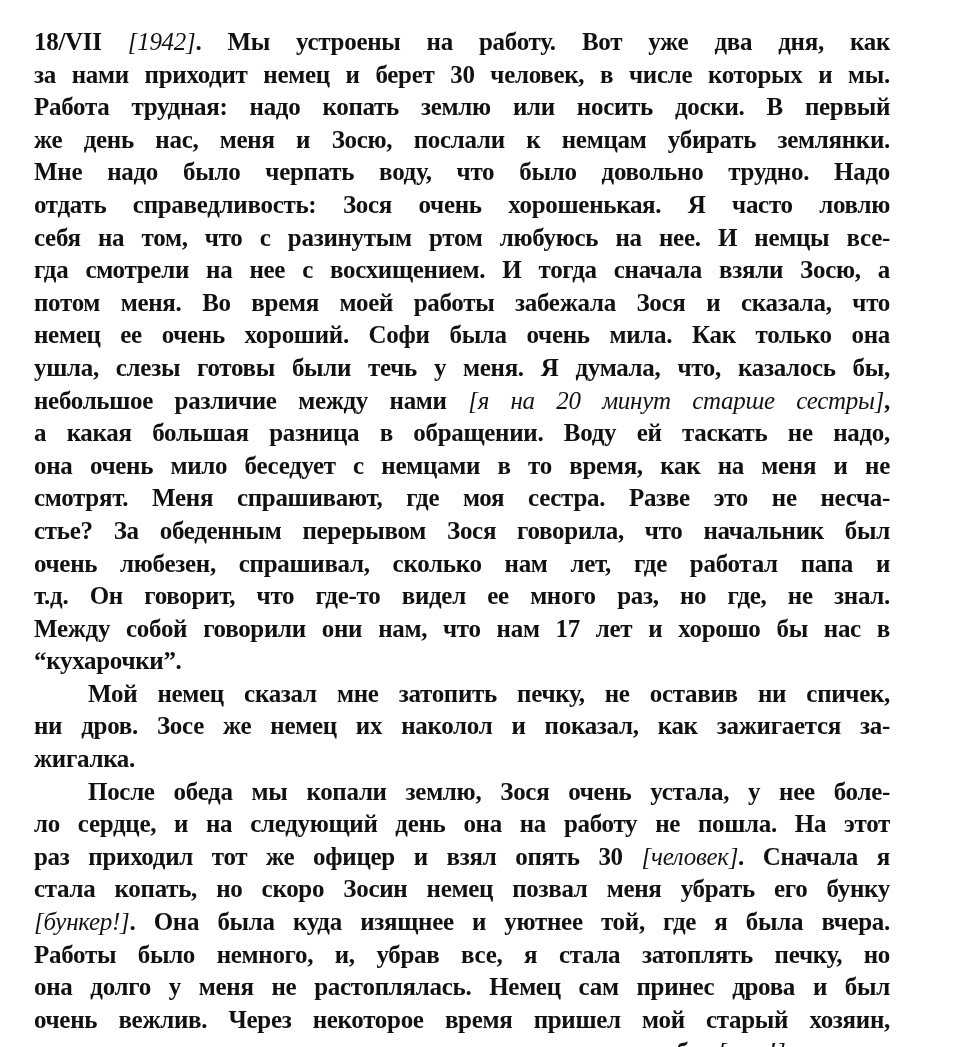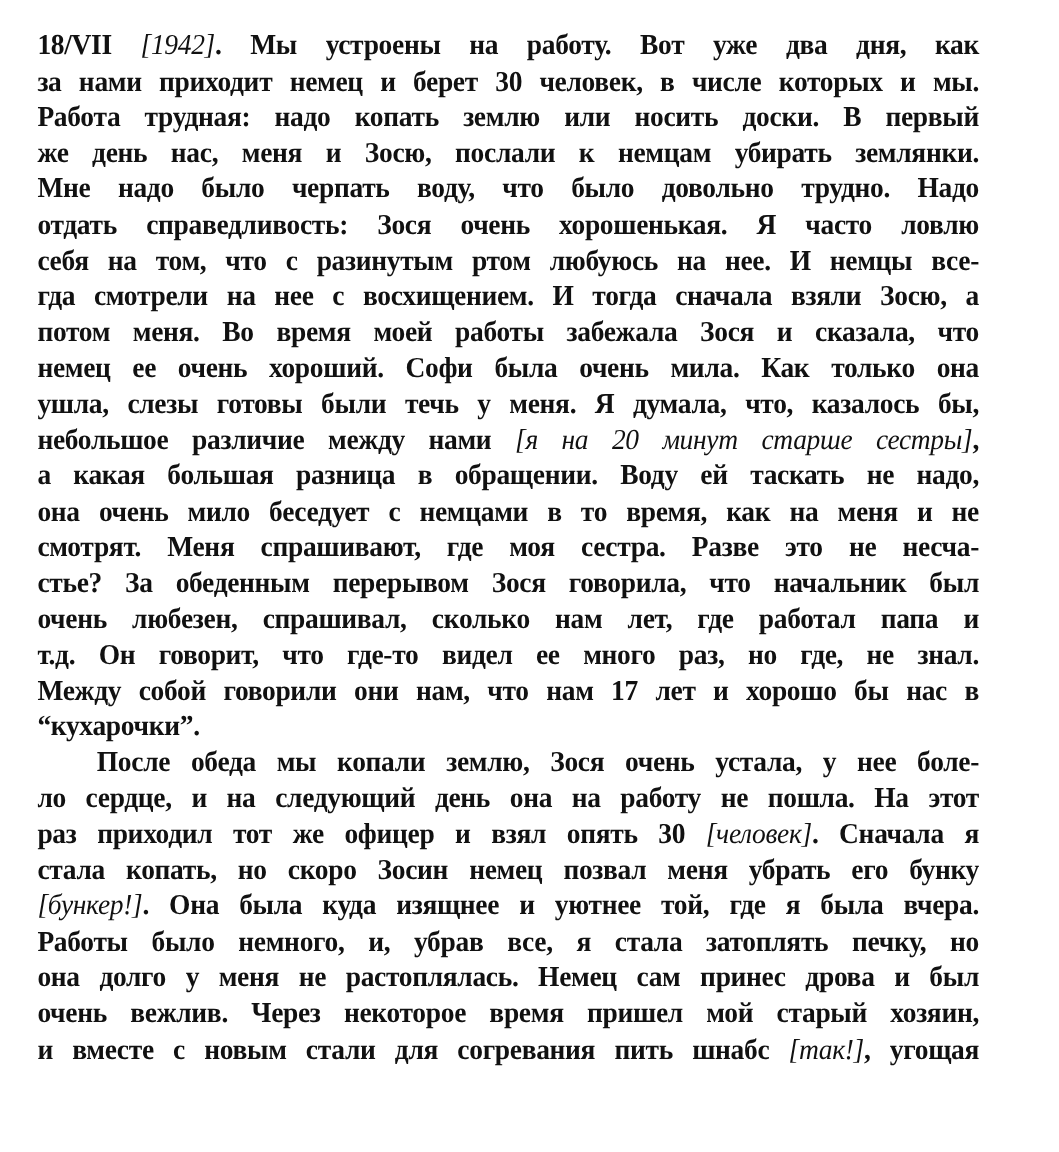--- a/index.html
+++ b/index.html
@@ -69,20 +69,25 @@
       <div class="line"><span style="white-space: normal;">а какая большая разница в обращении. Воду ей таскать не надо,</span></div>
       <div class="line"><span style="white-space: normal;">она очень мило беседует с немцами в то время, как на меня и не</span></div>
       <div class="line"><span style="white-space: normal;">смотрят. Меня спрашивают, где моя сестра. Разве это не несча-</span></div>
       <div class="line"><span style="white-space: normal;">стье? За обеденным перерывом Зося говорила, что начальник был</span></div>
       <div class="line"><span style="white-space: normal;">очень любезен, спрашивал, сколько нам лет, где работал папа и</span></div>
       <div class="line"><span style="white-space: normal;">т.д. Он говорит, что где-то видел ее много раз, но где, не знал.</span></div>
       <div class="line"><span style="white-space: normal;">Между собой говорили они нам, что нам 17 лет и хорошо бы нас в</span></div>
       <div class="line last"><span style="white-space: normal;">“кухарочки”.</span></div>
     </div>
     <div>
+      <div class="line indent"><span style="white-space: normal;">Мой немец сказал мне затопить печку, не оставив ни спичек,</span></div>
+      <div class="line"><span style="white-space: normal;">ни дров. Зосе же немец их наколол и показал, как зажигается за-</span></div>
+      <div class="line last"><span style="white-space: normal;">жигалка.</span></div>
+    </div>
+    <div>
       <div class="line indent"><span style="white-space: normal;">После обеда мы копали землю, Зося очень устала, у нее боле-</span></div>
       <div class="line"><span style="white-space: normal;">ло сердце, и на следующий день она на работу не пошла. На этот</span></div>
       <div class="line"><span style="white-space: normal;">раз приходил тот же офицер и взял опять 30 </span><span class="ed" style="white-space: normal;">[человек]</span><span style="white-space: normal;">. Сначала я</span></div>
       <div class="line"><span style="white-space: normal;">стала копать, но скоро Зосин немец позвал меня убрать его бунку</span></div>
       <div class="line"><span class="ed" style="white-space: normal;">[бункер!]</span><span style="white-space: normal;">. Она была куда изящнее и уютнее той, где я была вчера.</span></div>
       <div class="line"><span style="white-space: normal;">Работы было немного, и, убрав все, я стала затоплять печку, но</span></div>
       <div class="line"><span style="white-space: normal;">она долго у меня не растоплялась. Немец сам принес дрова и был</span></div>
       <div class="line"><span style="white-space: normal;">очень вежлив. Через некоторое время пришел мой старый хозяин,</span></div>
       <div class="line"><span style="white-space: normal;">и вместе с новым стали для согревания пить шнабс </span><span class="ed" style="white-space: normal;">[так!]</span><span style="white-space: normal;">, угощая</span></div>
     </div>

